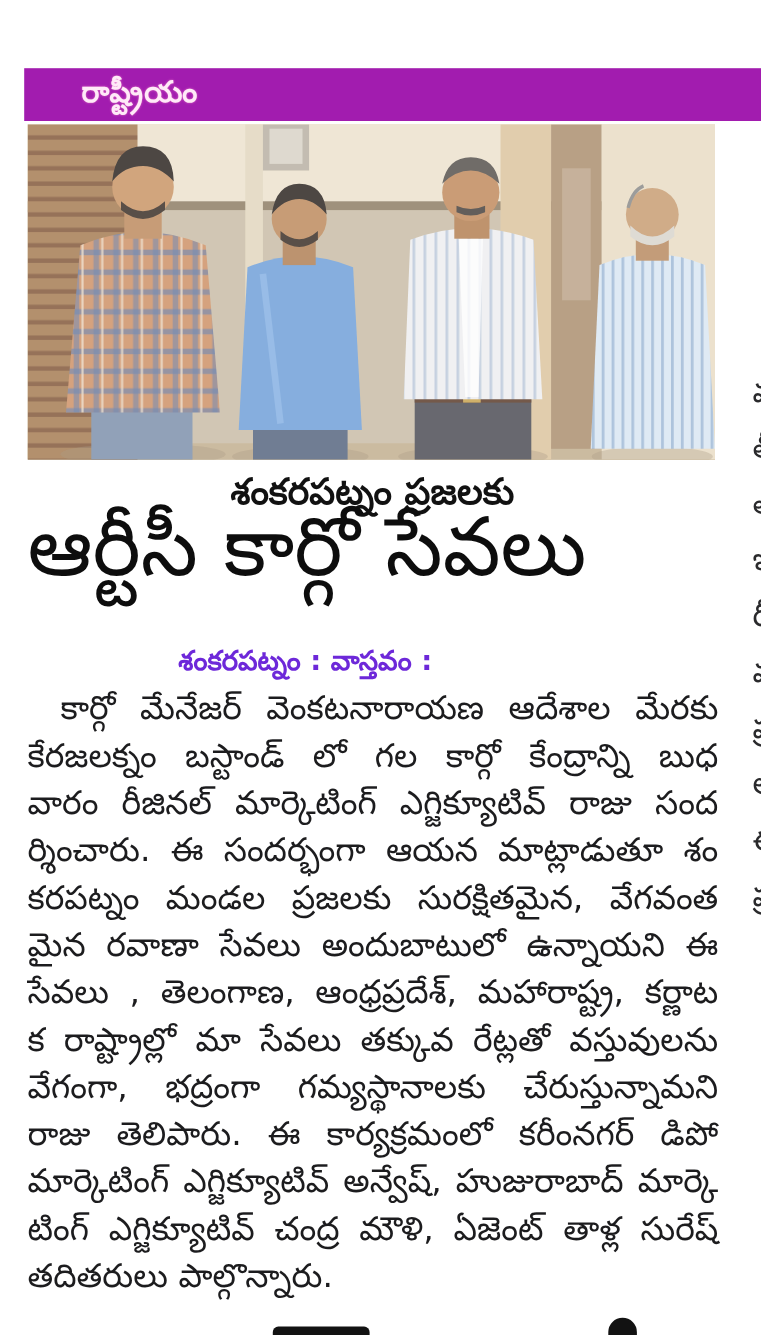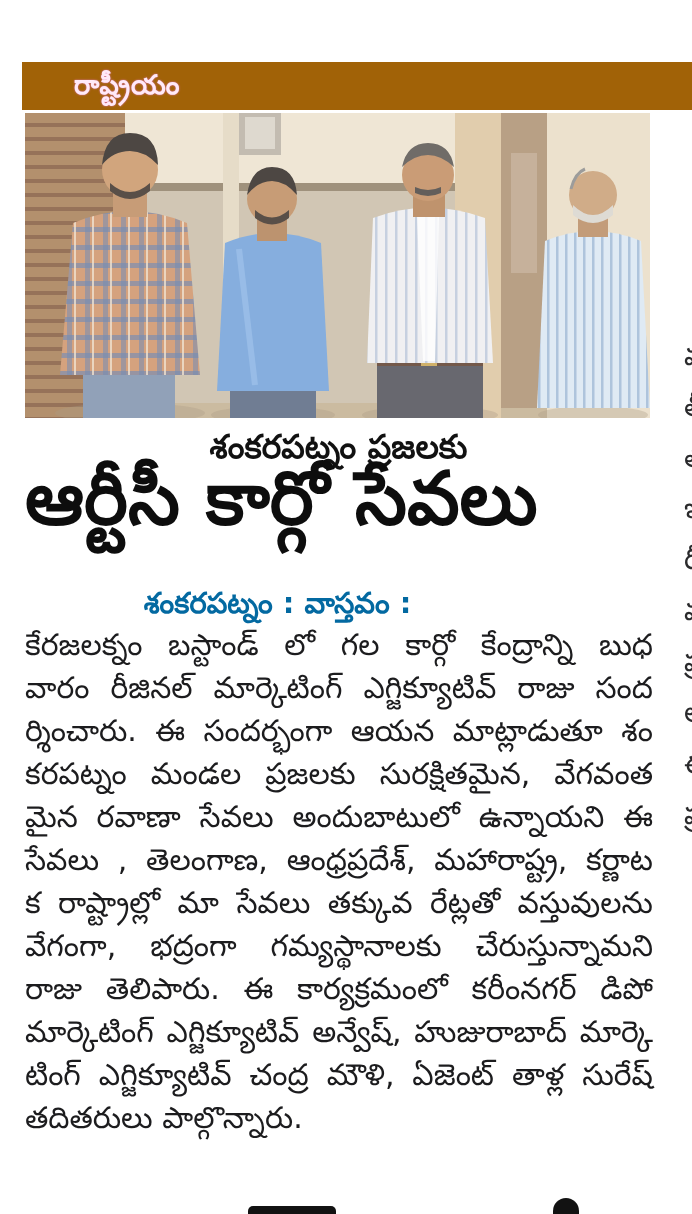--- a/index.html
+++ b/index.html
@@ -4,46 +4,46 @@
 <style>
   html,body{margin:0;padding:0;background:#ffffff;}
   #page{
     position:relative;width:692px;height:1214px;background:#ffffff;
     overflow:hidden;font-family:"DejaVu Sans","Liberation Sans",sans-serif;
     color:#1c1c1e;
   }
   
   #banner{
     position:absolute;left:22px;top:62px;width:670px;height:48px;
-    background:#a16207;
+    background:#a21caf;
   }
   #banner .label{
     position:absolute;left:52px;top:7px;
     font-size:27px;font-weight:bold;color:#ffeaf8;
     text-shadow:0 0 2px #e878c8;letter-spacing:1px;
   }
   
   #photo{
     position:absolute;left:25px;top:113px;width:625px;height:305px;
     overflow:hidden;background:#e9ddc8;
   }
   #photo svg{display:block;}
   
   .caption{
     position:absolute;left:25px;top:427px;width:627px;
     text-align:center;font-size:33px;font-weight:bold;color:#111;
   }
   .headline{
     position:absolute;left:25px;top:460px;width:497px;height:118px;
     text-align:center;font-size:74px;line-height:1.05;
-    font-weight:700;color:#0d0d0d;white-space:nowrap;
+    font-weight:400;color:#0d0d0d;white-space:nowrap;
   }
   .dateline{
     position:absolute;left:25px;top:586px;width:505px;
-    text-align:center;font-size:29px;font-weight:bold;color:#0369a1;
+    text-align:center;font-size:25px;font-weight:bold;color:#6d28d9;
   }
   
   #body-text{
     position:absolute;left:25px;top:623px;width:628px;
     font-size:30px;color:#1c1c1e;
   }
   #body-text .line{
     height:43px;line-height:43px;overflow:visible;
     text-align:justify;text-align-last:justify;white-space:nowrap;
   }
@@ -160,20 +160,21 @@
     </svg>
   </div>
 
   <div class="caption">శంకరపట్నం ప్రజలకు</div>
 
   <div class="headline">ఆర్టీసీ  కార్గో సేవలు</div>
 
   <div class="dateline">శంకరపట్నం : వాస్తవం :</div>
 
   <div id="body-text">
+    <div class="line first">కార్గో మేనేజర్  వెంకటనారాయణ  ఆదేశాల మేరకు</div>
     <div class="line">కేరజలక్నం బస్టాండ్ లో గల  కార్గో  కేంద్రాన్ని  బుధ</div>
     <div class="line">వారం రీజినల్ మార్కెటింగ్ ఎగ్జిక్యూటివ్ రాజు సంద</div>
     <div class="line">ర్శించారు. ఈ సందర్భంగా ఆయన మాట్లాడుతూ శం</div>
     <div class="line">కరపట్నం మండల  ప్రజలకు సురక్షితమైన, వేగవంత</div>
     <div class="line">మైన రవాణా సేవలు అందుబాటులో ఉన్నాయని ఈ</div>
     <div class="line">సేవలు , తెలంగాణ, ఆంధ్రప్రదేశ్, మహారాష్ట్ర, కర్ణాట</div>
     <div class="line">క రాష్ట్రాల్లో మా సేవలు తక్కువ రేట్లతో వస్తువులను</div>
     <div class="line">వేగంగా, భద్రంగా గమ్యస్థానాలకు చేరుస్తున్నామని</div>
     <div class="line">రాజు తెలిపారు.  ఈ కార్యక్రమంలో కరీంనగర్ డిపో</div>
     <div class="line">మార్కెటింగ్ ఎగ్జిక్యూటివ్ అన్వేష్, హుజురాబాద్ మార్కె</div>

